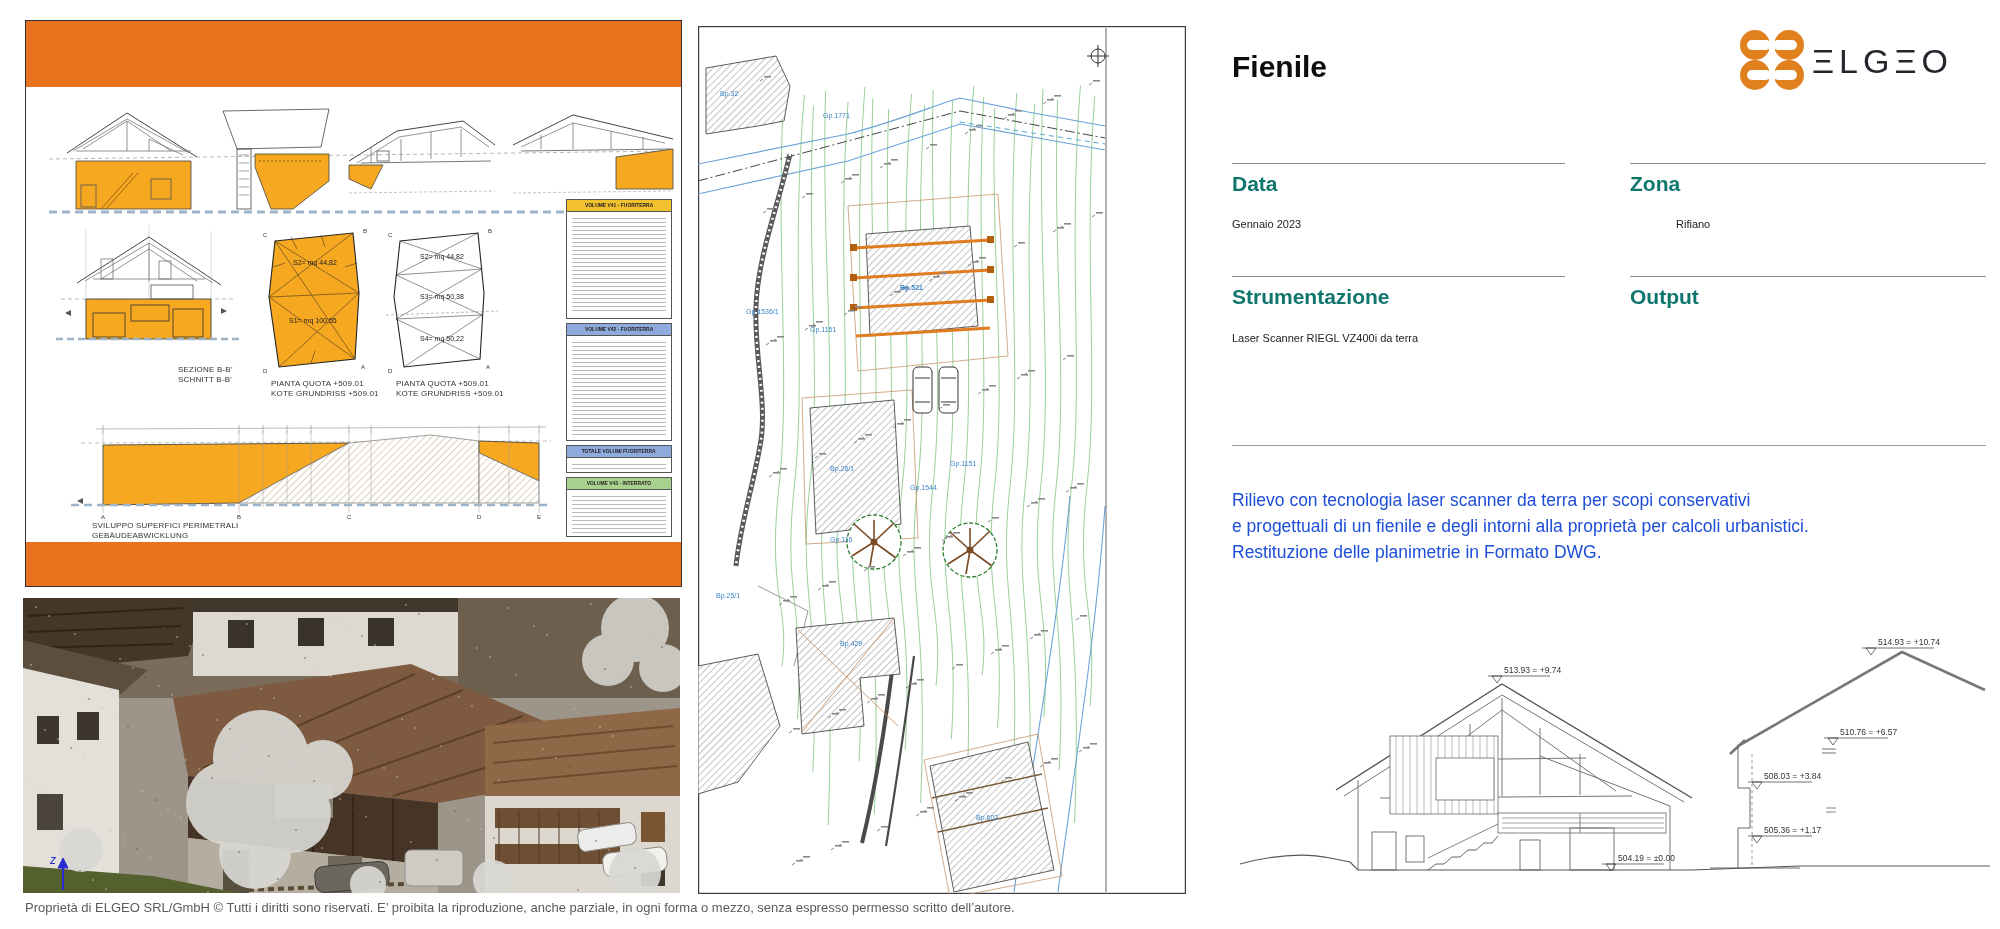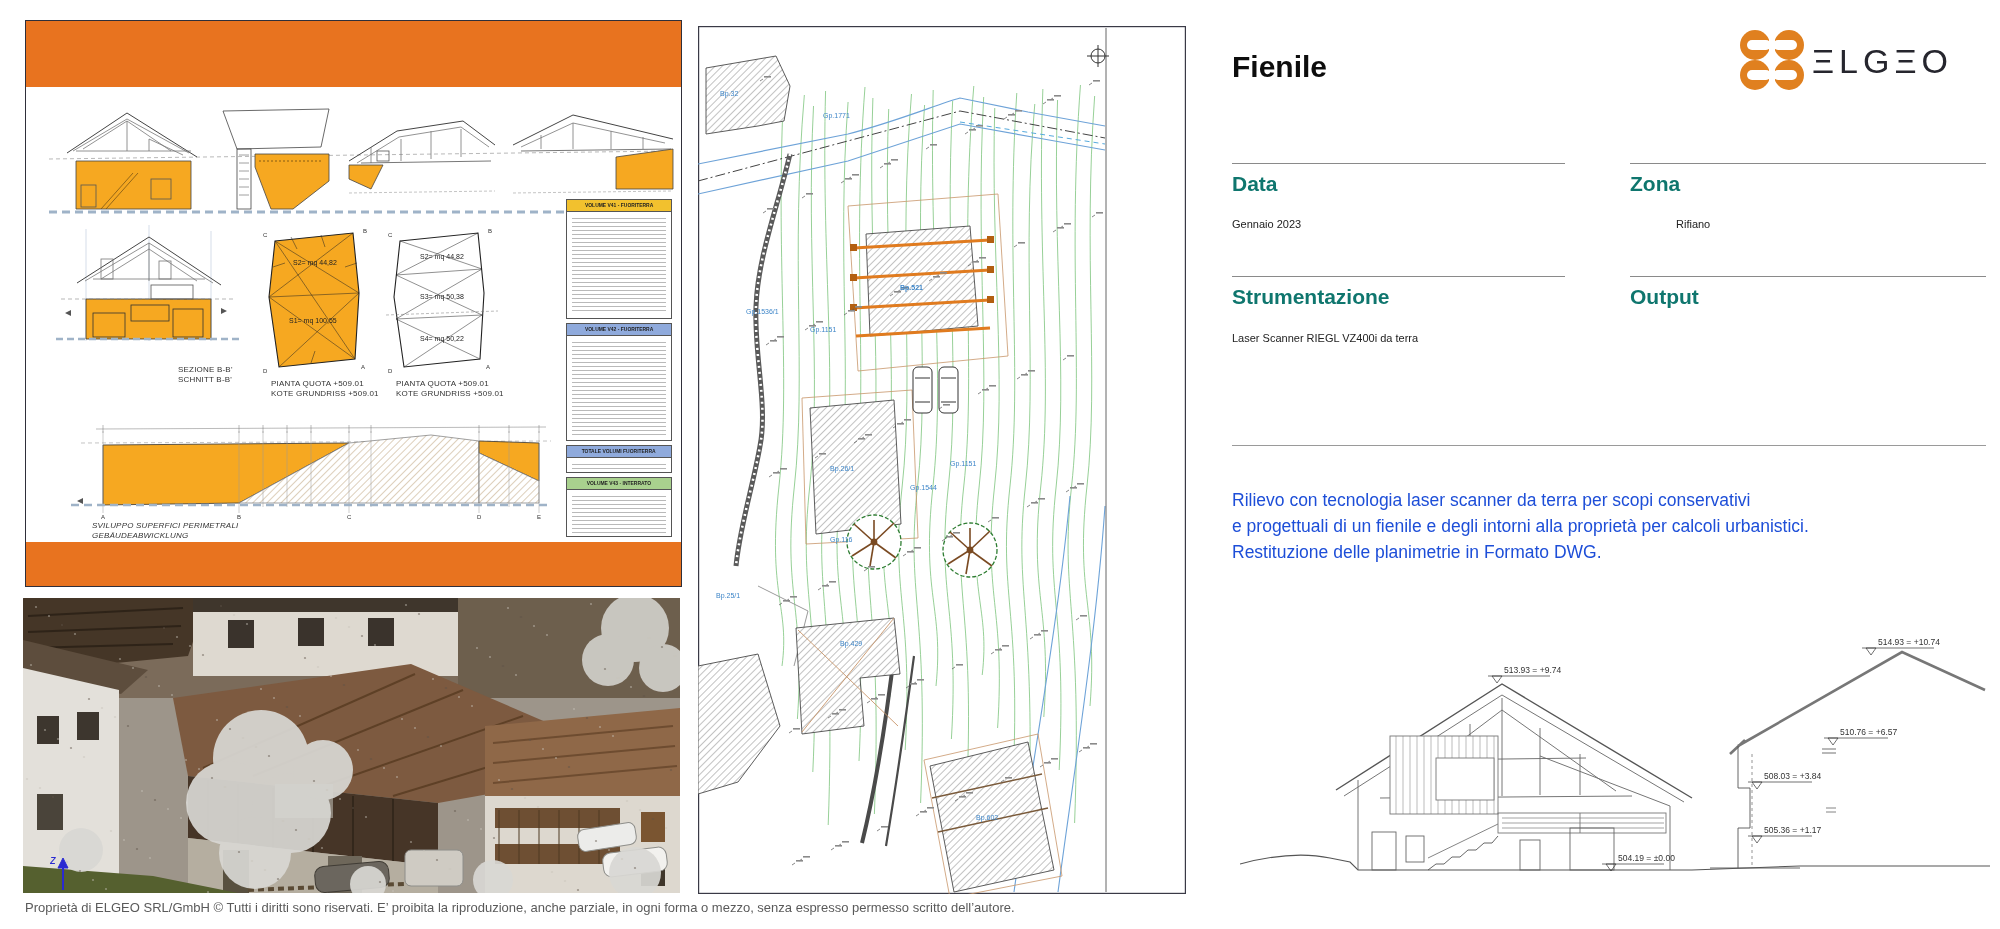--- a/index.html
+++ b/index.html
@@ -232,21 +232,21 @@
 
         <line x1="30" y1="88" x2="510" y2="88" stroke="#9fb3c8" stroke-width="2.6" stroke-dasharray="8,5"></line>
         <path d="M36,84 l6,-3 l0,6 z" fill="#555" stroke="none"></path>
       </g>
       <text class="tiny" x="60" y="102">A</text>
       <text class="tiny" x="196" y="102">B</text>
       <text class="tiny" x="306" y="102">C</text>
       <text class="tiny" x="436" y="102">D</text>
       <text class="tiny" x="496" y="102">E</text>
     </svg>
-    <div class="sheet-caption" style="left:66px;top:500px;font-style:italic;">
+    <div class="sheet-caption" style="left:66px;top:500px;">
       <div>SVILUPPO SUPERFICI PERIMETRALI</div>
       <div>GEBÄUDEABWICKLUNG</div>
     </div>
   </div>
 
   <svg id="photo" class="abs" width="657" height="295" viewBox="0 0 657 295">
     <rect width="657" height="295" fill="#9d958a"></rect>
 
     <rect x="0" y="0" width="657" height="100" fill="#7b6b5a"></rect>
     <polygon points="0,0 185,0 165,58 0,74" fill="#453627"></polygon>

